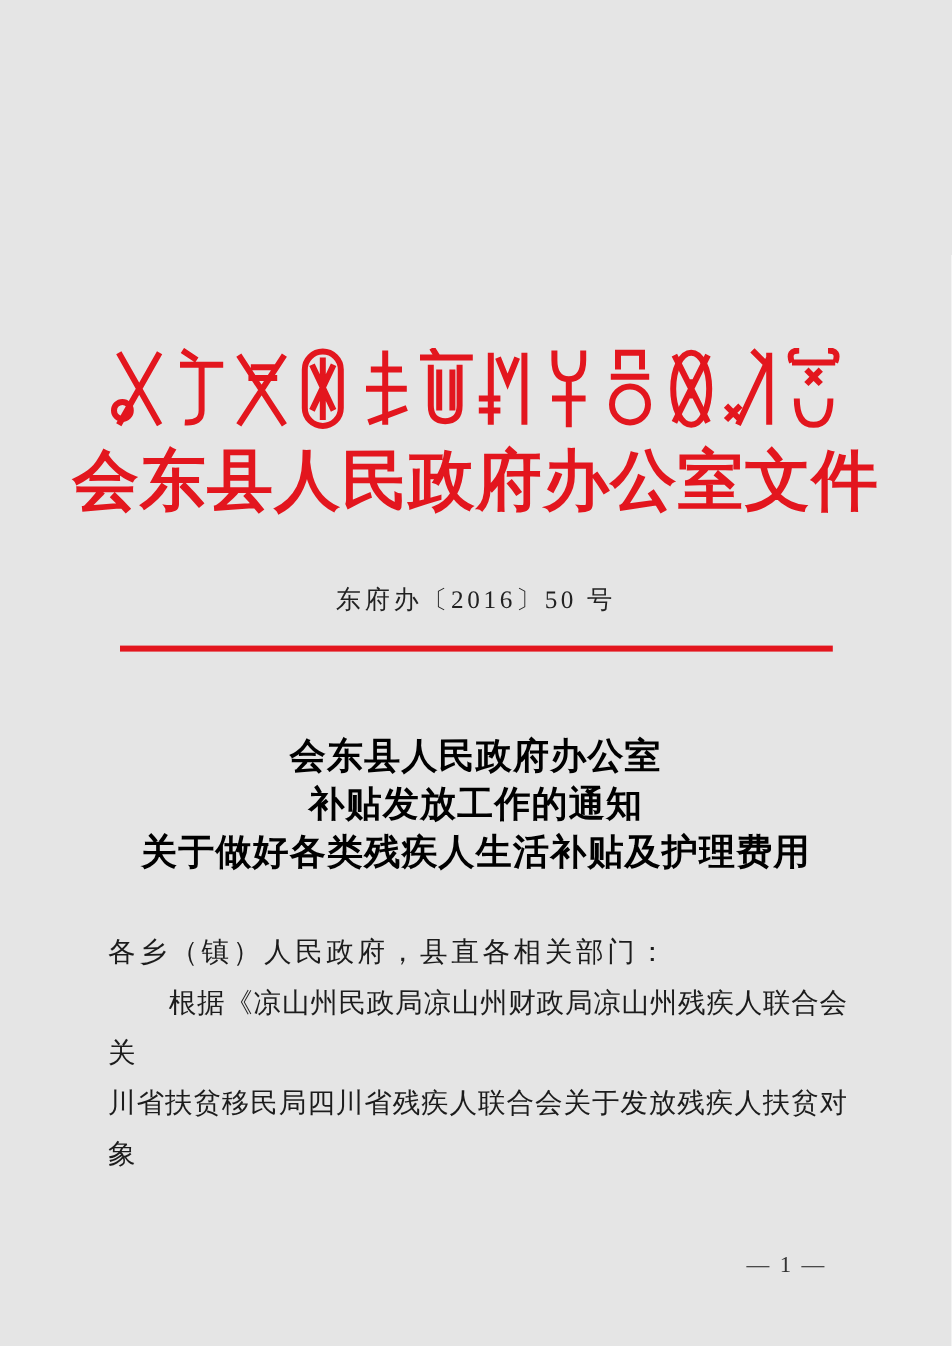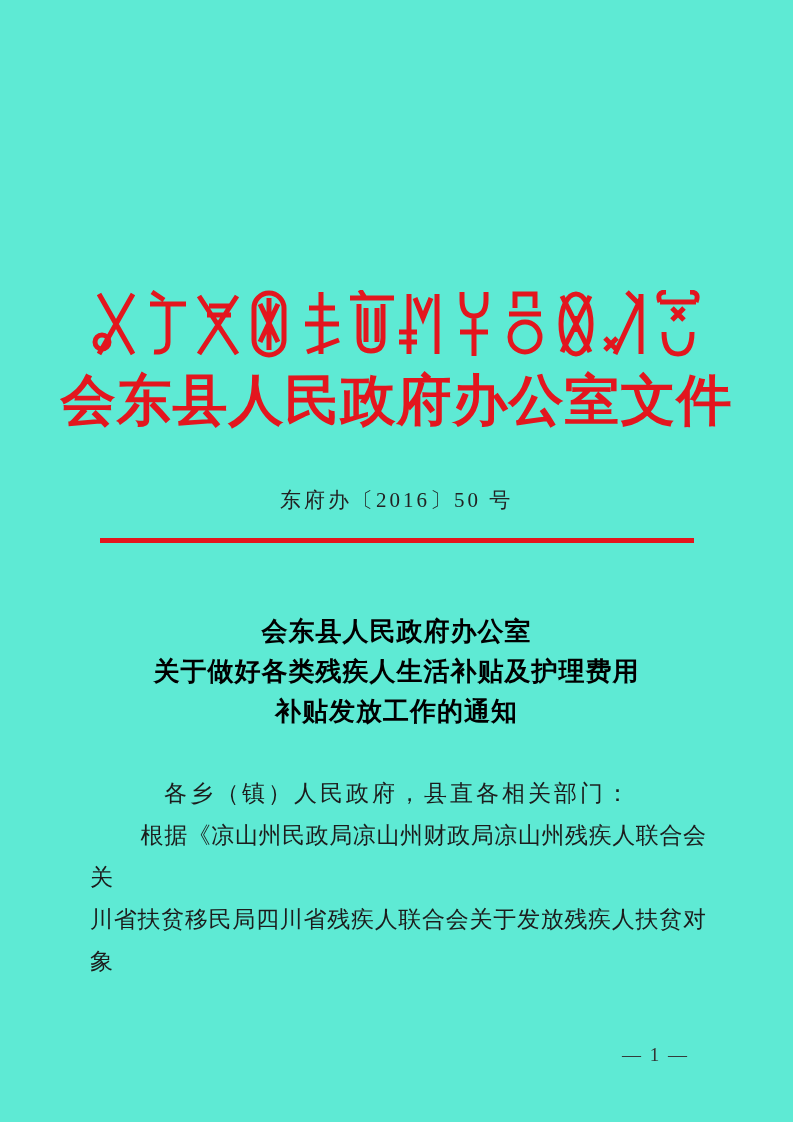--- a/index.html
+++ b/index.html
@@ -3,21 +3,21 @@
 <meta charset="utf-8">
 <style>
   :root { --accent: #e3161e; --ink: #1c1c1c; }
   * { margin: 0; padding: 0; box-sizing: border-box; }
   html, body { background: #ffffff; }
   .page {
     position: relative;
     width: 793px;
     height: 1122px;
     margin: 0 auto;
-    background: #5eead4;
+    background: #e5e5e5;
     overflow: hidden;
     font-family: "Liberation Serif", "DejaVu Serif", serif;
   }
   
   .yi-row {
     display: block;
     margin: 290px auto 0 auto;
     width: 612px;
     height: 72px;
   }
@@ -49,34 +49,34 @@
   .red-rule {
     margin: 23px 99px 0 100px;
     height: 5px;
     background: var(--accent);
   }
   .doc-title {
     margin-top: 68px;
     text-align: center;
     font-family: "Liberation Sans", "DejaVu Sans", sans-serif;
     font-weight: 700;
-    font-size: 26px;
+    font-size: 30px;
     line-height: 40px;
     color: #000;
     letter-spacing: 1px;
   }
   .body-block {
     margin: 42px 87px 0 90px;
     font-size: 23px;
     line-height: 42px;
     color: var(--ink);
   }
   .salutation {
     letter-spacing: 3px;
-    text-align: center;
+    text-align: left;
   }
   .b-line {
     text-align: justify;
     text-align-last: justify;
     -moz-text-align-last: justify;
   }
   .b-indent { text-indent: 2.2em; }
   .page-number {
     position: absolute;
     top: 1044px;
@@ -135,22 +135,22 @@
   </svg>
 
   <div class="masthead-title">会东县人民政府办公室文件</div>
 
   <div class="doc-number">东府办〔2016〕50 号</div>
 
   <div class="red-rule"></div>
 
   <div class="doc-title">
     <div>会东县人民政府办公室</div>
+    <div>补贴发放工作的通知</div>
     <div>关于做好各类残疾人生活补贴及护理费用</div>
-    <div>补贴发放工作的通知</div>
   </div>
 
   <div class="body-block">
     <div class="salutation">各乡（镇）人民政府，县直各相关部门：</div>
     <div class="b-line b-indent">根据《凉山州民政局凉山州财政局凉山州残疾人联合会关</div>
     <div class="b-line">川省扶贫移民局四川省残疾人联合会关于发放残疾人扶贫对象</div>
 
   </div>
 
   <div class="page-number">— 1 —</div>

